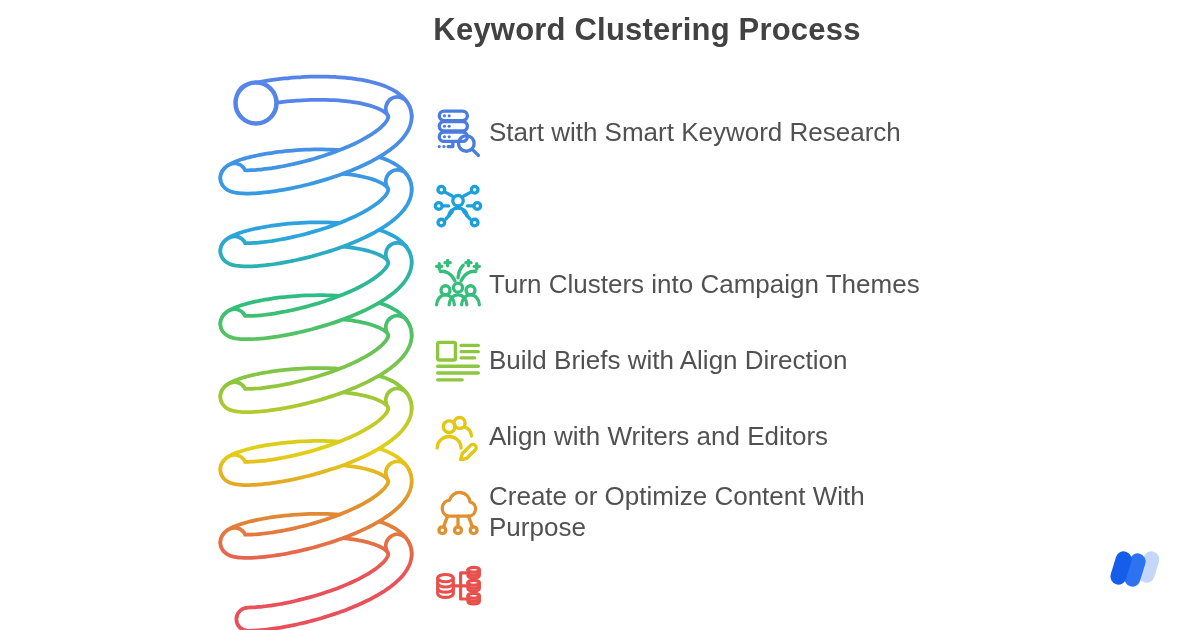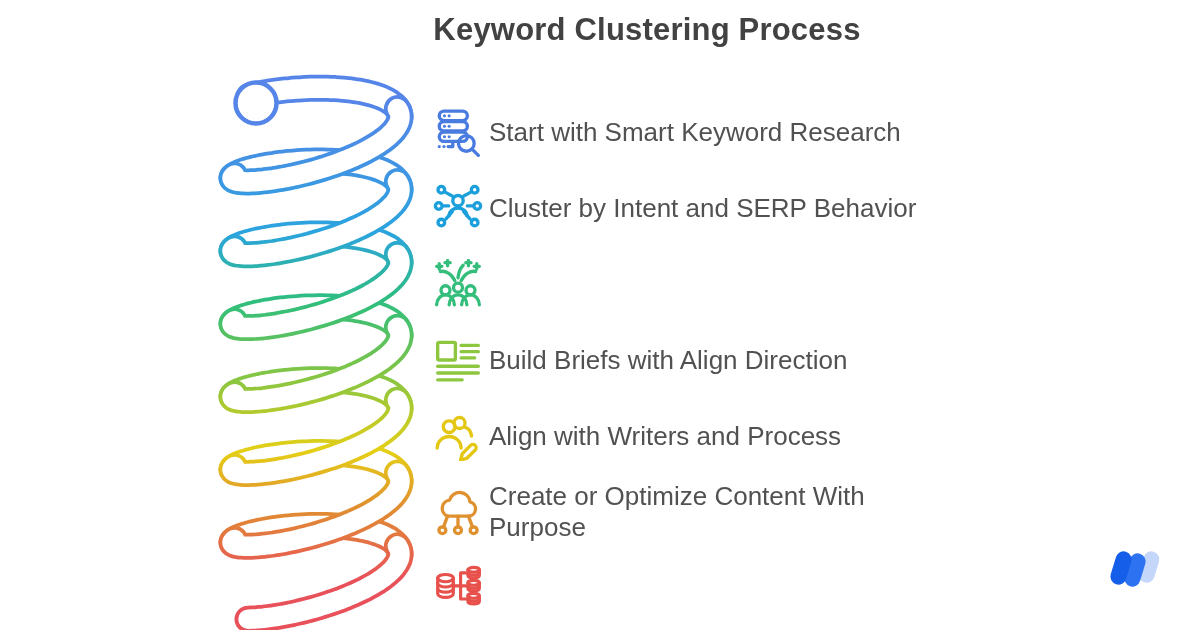--- a/index.html
+++ b/index.html
@@ -114,21 +114,20 @@
             <circle cx="40" cy="38" r="3.2"></circle>
       <path d="M18.5,12.5 L12,9"></path>
             <path d="M15,22 L10,22"></path>
             <path d="M18.5,27.5 L12.5,34.5"></path>
       <path d="M29.5,12.5 L36,9"></path>
             <path d="M33,22 L38,22"></path>
             <path d="M29.5,27.5 L35.5,34.5"></path>
     </g>
   </svg>
       </span>
-    <span class="step-label">Cluster by Intent and SERP Behavior</span>
   </div>
 
   <div class="step-row">
     <span class="step-icon" style="color: rgb(53, 190, 123);">
         <svg viewBox="0 0 48 48">
     <g fill="none" stroke="currentColor" stroke-width="3.2" stroke-linecap="round" stroke-linejoin="round">
       <circle cx="12" cy="30" r="4.3"></circle>
             <circle cx="24" cy="27.5" r="4.3"></circle>
             <circle cx="36" cy="30" r="4.3"></circle>
       <path d="M3.5,44 a8.5,9.5 0 0 1 17,0"></path>
@@ -137,20 +136,21 @@
       <path d="M21,21 C18,14 12,11 7,12"></path>
       <path d="M27,21 C30,14 36,11 41,12"></path>
       <path d="M24,18 C24.5,13 26,9 29,6"></path>
       <path d="M3.5,7 h5 M6,4.5 v5"></path>
       <path d="M11.5,3.5 h5 M14,1.5 v5"></path>
       <path d="M31.5,3.5 h5 M34,1.5 v5"></path>
       <path d="M39.5,7 h5 M42,4.5 v5"></path>
     </g>
   </svg>
       </span>
+    <span class="step-label">Turn Clusters into Campaign Themes</span>
   </div>
 
   <div class="step-row">
     <span class="step-icon" style="color: rgb(141, 198, 63);">
         <svg viewBox="0 0 48 48">
     <g fill="none" stroke="currentColor" stroke-width="3.2" stroke-linecap="round" stroke-linejoin="round">
       <rect x="4.5" y="7" width="17" height="17" rx="1.5"></rect>
       <path d="M27,10 H43.5"></path>
             <path d="M27,16 H43.5"></path>
             <path d="M27,22 H40"></path>
@@ -168,21 +168,21 @@
         <svg viewBox="0 0 48 48">
     <g fill="none" stroke="currentColor" stroke-width="3.2" stroke-linecap="round" stroke-linejoin="round">
       <circle cx="25.5" cy="11.5" r="5.3"></circle>
       <circle cx="15.5" cy="15" r="5.6"></circle>
       <path d="M4,35.5 a11.5,11 0 0 1 23,0"></path>
       <path d="M30.5,15.5 c3.5,1 6,4 6.5,8.5"></path>
       <path d="M26.5,47 l1.6,-6 8,-8 a3.1,3.1 0 0 1 4.4,4.4 l-8,8 -6,1.6 z"></path>
     </g>
   </svg>
       </span>
-    <span class="step-label">Align with Writers and Process</span>
+    <span class="step-label">Align with Writers and Editors</span>
   </div>
 
   <div class="step-row">
     <span class="step-icon" style="color: rgb(224, 145, 47);">
         <svg viewBox="0 0 48 48">
     <g fill="none" stroke="currentColor" stroke-width="3.2" stroke-linecap="round" stroke-linejoin="round">
       <path d="M14,28 h20 a7,7 0 0 0 1.5,-13.8 a10,10 0 0 0 -19.6,-1.6 A8,8 0 0 0 14,28 z"></path>
       <path d="M14,28 L10,38.5"></path>
             <path d="M24,28 V38.5"></path>
             <path d="M34,28 L38,38.5"></path>

